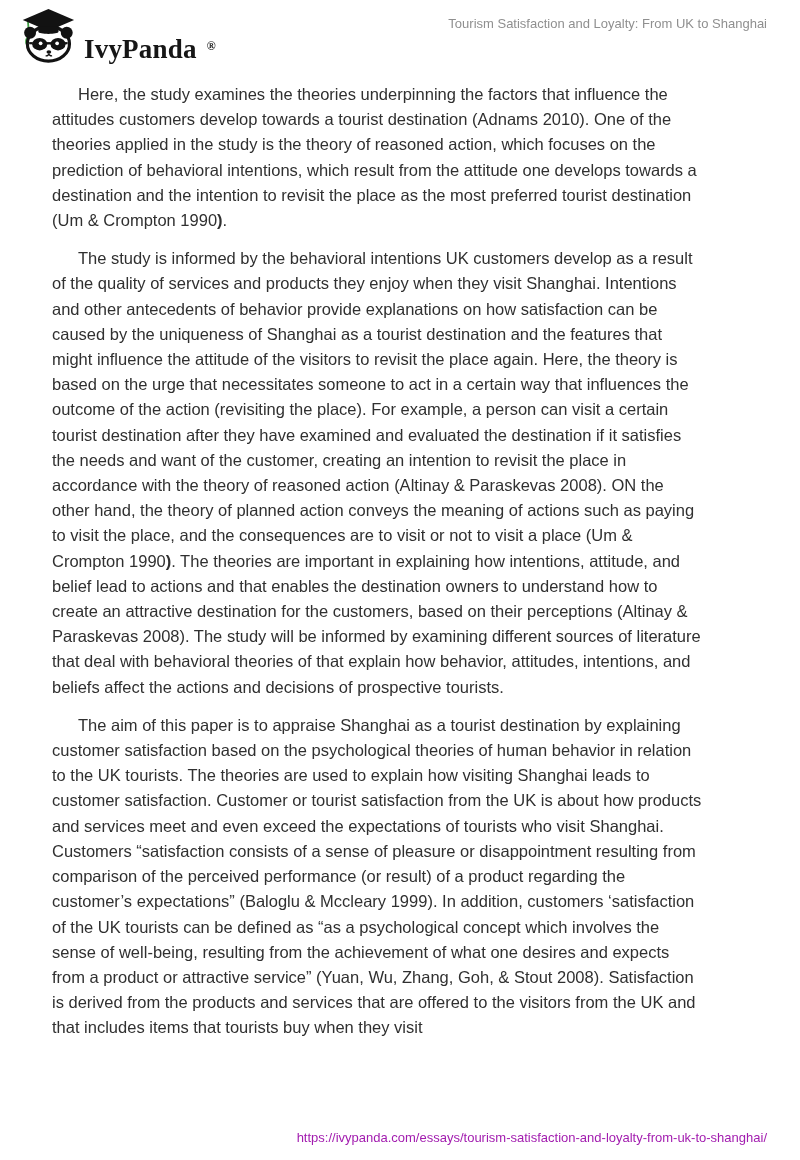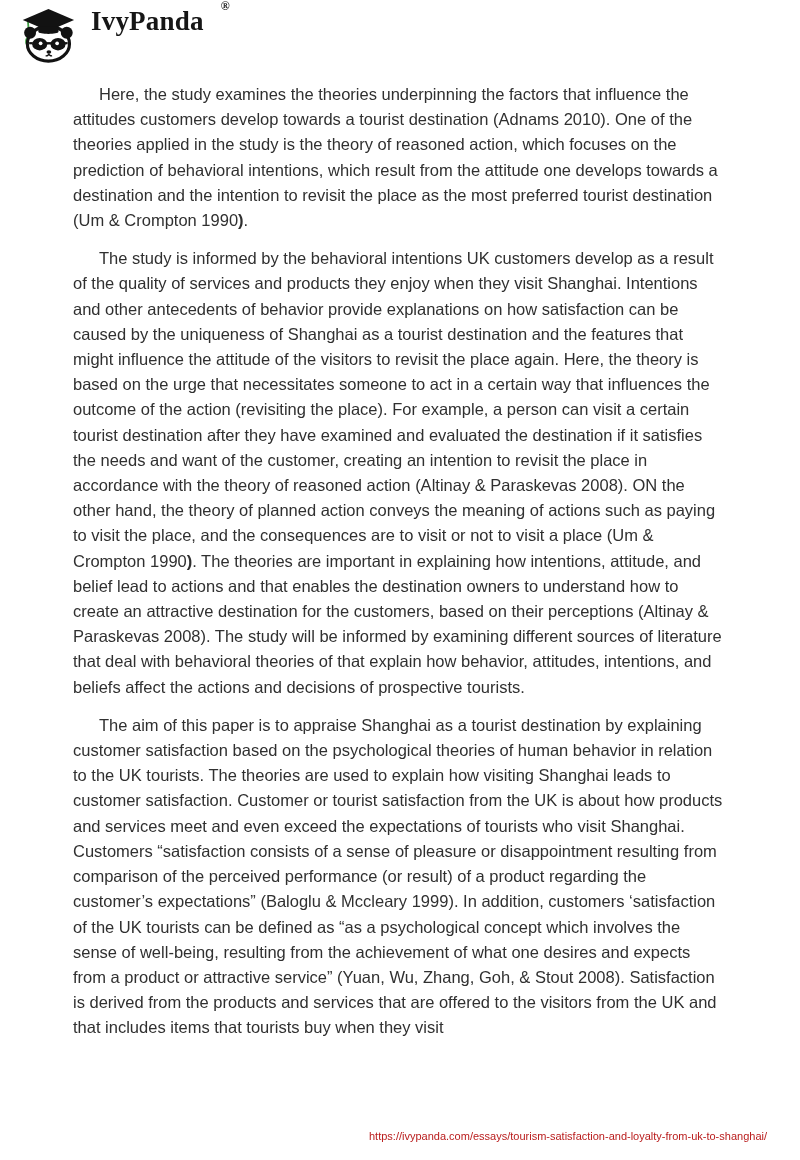--- a/index.html
+++ b/index.html
@@ -15,22 +15,22 @@
   
   .page-header {
     height: 62px;
     display: flex;
     justify-content: space-between;
     align-items: flex-start;
     padding: 8px 33px 0 20px;
   }
   .logo {
     display: flex;
-    align-items: flex-start;
-    gap: 16px;
+    align-items: flex-end;
+    gap: 9px;
     cursor: pointer;
   }
   .logo svg { display: block; }
   .logo-text {
     font-family: "Liberation Serif", "DejaVu Serif", serif;
     font-weight: bold;
     font-size: 27px;
     color: #161616;
     line-height: 1;
     letter-spacing: 0.2px;
@@ -47,21 +47,21 @@
   }
   .doc-title {
     font-size: 13px;
     color: #8f8f8f;
     margin-top: 8px;
     white-space: nowrap;
   }
 
   
   .article-body {
-    margin-left: 73px;
+    margin-left: 52px;
     width: 650px;
     padding-top: 12px;
   }
   .article-paragraph {
     font-size: 16.5px;
     line-height: 25.2px;
     color: #303030;
     text-indent: 26px;
     margin: 0 0 13px 0;
     text-align: left;
@@ -74,22 +74,22 @@
     line-height: 1.25;
     margin: 2px 0 16px 0;
     letter-spacing: 0.1px;
   }
 
   
   .page-footer {
     position: absolute;
     top: 1130px;
     right: 33px;
-    font-size: 11px;
-    color: #b91c1c;
+    font-size: 13px;
+    color: #a21caf;
     white-space: nowrap;
   }
 </style>
 </head>
 <body>
 
 <header class="page-header">
   <div class="logo">
     <span>
       <svg width="55" height="55" viewBox="0 0 60 60" aria-hidden="true">
@@ -114,20 +114,21 @@
         <ellipse cx="31.5" cy="48" rx="2.6" ry="1.8" fill="#121212"></ellipse>
         <path d="M31.5 49.5 C31.5 51.5, 29.5 52.5, 28 52 M31.5 49.5 C31.5 51.5, 33.5 52.5, 35 52" stroke="#121212" stroke-width="1.4" fill="none"></path>
 
         <polygon points="31,1 59,13 31,25 3,13" fill="#121212"></polygon>
         <path d="M20 20 L20 26 C20 29, 42 29, 42 26 L42 20 Z" fill="#121212"></path>
       </svg>
     </span>
     <span class="logo-text">IvyPanda</span>
       <span class="logo-reg">®</span>
   </div>
+  <div class="doc-title">Tourism Satisfaction and Loyalty: From UK to Shanghai</div>
 </header>
 
 <main class="article-body">
     <p class="article-paragraph"><span>Here, the study examines the theories underpinning the factors that influence the attitudes customers develop towards a tourist destination (Adnams 2010). One of the theories applied in the study is the theory of reasoned action, which focuses on the prediction of behavioral intentions, which result from the attitude one develops towards a destination and the intention to revisit the place as the most preferred tourist destination (Um &amp; Crompton 1990</span><span class="bold-run">)</span><span>.</span></p>
     <p class="article-paragraph"><span>The study is informed by the behavioral intentions UK customers develop as a result of the quality of services and products they enjoy when they visit Shanghai. Intentions and other antecedents of behavior provide explanations on how satisfaction can be caused by the uniqueness of Shanghai as a tourist destination and the features that might influence the attitude of the visitors to revisit the place again. Here, the theory is based on the urge that necessitates someone to act in a certain way that influences the outcome of the action (revisiting the place). For example, a person can visit a certain tourist destination after they have examined and evaluated the destination if it satisfies the needs and want of the customer, creating an intention to revisit the place in accordance with the theory of reasoned action (Altinay &amp; Paraskevas 2008). ON the other hand, the theory of planned action conveys the meaning of actions such as paying to visit the place, and the consequences are to visit or not to visit a place (Um &amp; Crompton 1990</span><span class="bold-run">)</span><span>. The theories are important in explaining how intentions, attitude, and belief lead to actions and that enables the destination owners to understand how to create an attractive destination for the customers, based on their perceptions (Altinay &amp; Paraskevas 2008). The study will be informed by examining different sources of literature that deal with behavioral theories of that explain how behavior, attitudes, intentions, and beliefs affect the actions and decisions of prospective tourists.</span></p>
     <p class="article-paragraph"><span>The aim of this paper is to appraise Shanghai as a tourist destination by explaining customer satisfaction based on the psychological theories of human behavior in relation to the UK tourists. The theories are used to explain how visiting Shanghai leads to customer satisfaction. Customer or tourist satisfaction from the UK is about how products and services meet and even exceed the expectations of tourists who visit Shanghai. Customers “satisfaction consists of a sense of pleasure or disappointment resulting from comparison of the perceived performance (or result) of a product regarding the customer’s expectations” (Baloglu &amp; Mccleary 1999). In addition, customers ‘satisfaction of the UK tourists can be defined as “as a psychological concept which involves the sense of well-being, resulting from the achievement of what one desires and expects from a product or attractive service” (Yuan, Wu, Zhang, Goh, &amp; Stout 2008). Satisfaction is derived from the products and services that are offered to the visitors from the UK and that includes items that tourists buy when they visit</span></p>
   </main>
 
 <footer class="page-footer">
   <span>https://ivypanda.com/essays/tourism-satisfaction-and-loyalty-from-uk-to-shanghai/</span>

